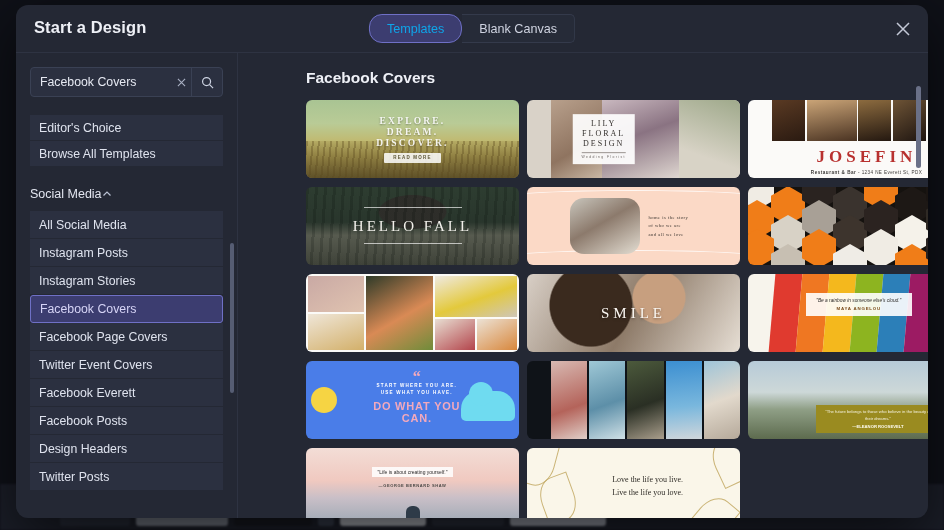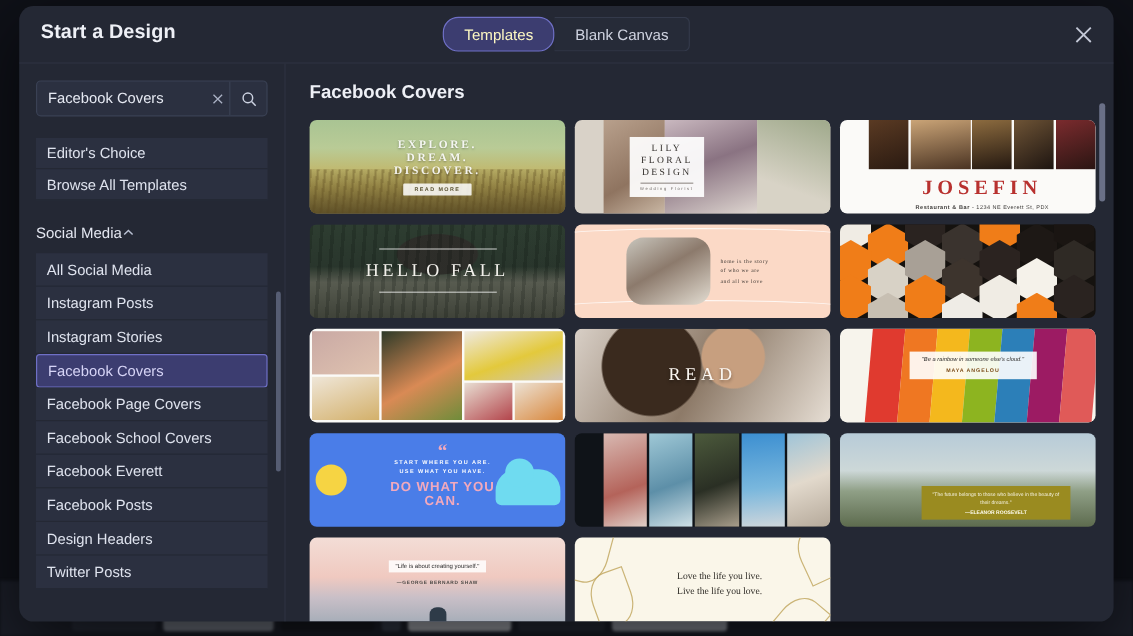--- a/index.html
+++ b/index.html
@@ -57,34 +57,34 @@
     font-size: 12.6px; color: #cfd3e0;
     background: #262b38;
     border: 1px solid #343a4b;
     cursor: pointer;
   }
   .tab:first-child { border-radius: 5px 0 0 5px; }
   .tab:last-child  { border-radius: 0 5px 5px 0; border-left: none; }
   .tab.active {
     background: #3c3d70;
     border: 1px solid #6f70c6;
-    color: #fef9c3;
+    color: #0ea5e9;
     border-radius: 13px;
     z-index: 2;
   }
   .close-btn {
     position: absolute; right: 12px; top: 11px;
     width: 26px; height: 26px;
     display: flex; align-items: center; justify-content: center;
     cursor: pointer;
   }
   .close-btn svg { width: 14px; height: 14px; }
 
   
-  .modal-body { display: flex; height: 465px; }
+  .modal-body { display: flex; height: 465px; gap: 48px; }
 
   
   .sidebar {
     width: 222px; flex: 0 0 222px;
     border-right: 1px solid #2e3342;
     padding: 14px 0 0 0;
     position: relative;
     overflow: hidden;
   }
   .search-wrap {
@@ -492,21 +492,21 @@
           <path d="M1.5 6.5 L5 3 L8.5 6.5" stroke="#b9c0d2" stroke-width="1.2" fill="none"></path>
         </svg>
       </div>
 
       <div class="nav-list">
         <div class="nav-item">All Social Media</div>
         <div class="nav-item">Instagram Posts</div>
         <div class="nav-item">Instagram Stories</div>
         <div class="nav-item selected">Facebook Covers</div>
         <div class="nav-item">Facebook Page Covers</div>
-        <div class="nav-item">Facebook School Covers</div>
+        <div class="nav-item">Twitter Event Covers</div>
         <div class="nav-item">Facebook Everett</div>
         <div class="nav-item">Facebook Posts</div>
         <div class="nav-item">Design Headers</div>
         <div class="nav-item">Twitter Posts</div>
       </div>
 
       <div class="sb-scroll"></div>
     </div>
 
     <div class="content">
@@ -604,21 +604,21 @@
           <div class="col" style="flex:1.6">
             <div class="cell" style="flex:1.3;background:linear-gradient(160deg,#efe9e0,#e3c93c 55%,#cfc6b8)"></div>
             <div class="cell" style="display:flex;gap:2px;background:transparent">
               <div style="flex:1;background:linear-gradient(150deg,#e8ded2,#b3444b)"></div>
               <div style="flex:1;background:linear-gradient(150deg,#ece2d5,#d8873c)"></div>
             </div>
           </div>
         </div>
 
         <div class="card t-smile">
-          <div class="txt">READ</div>
+          <div class="txt">SMILE</div>
         </div>
 
         <div class="card t-rainbow">
           <div class="br" style="background:#e03a2f"></div>
           <div class="br" style="background:#ef7722"></div>
           <div class="br" style="background:#f4b81d"></div>
           <div class="br" style="background:#8db420"></div>
           <div class="br" style="background:#2c7fb8"></div>
           <div class="br" style="background:#9c1b63"></div>
           <div class="br" style="background:#e05a58"></div>

